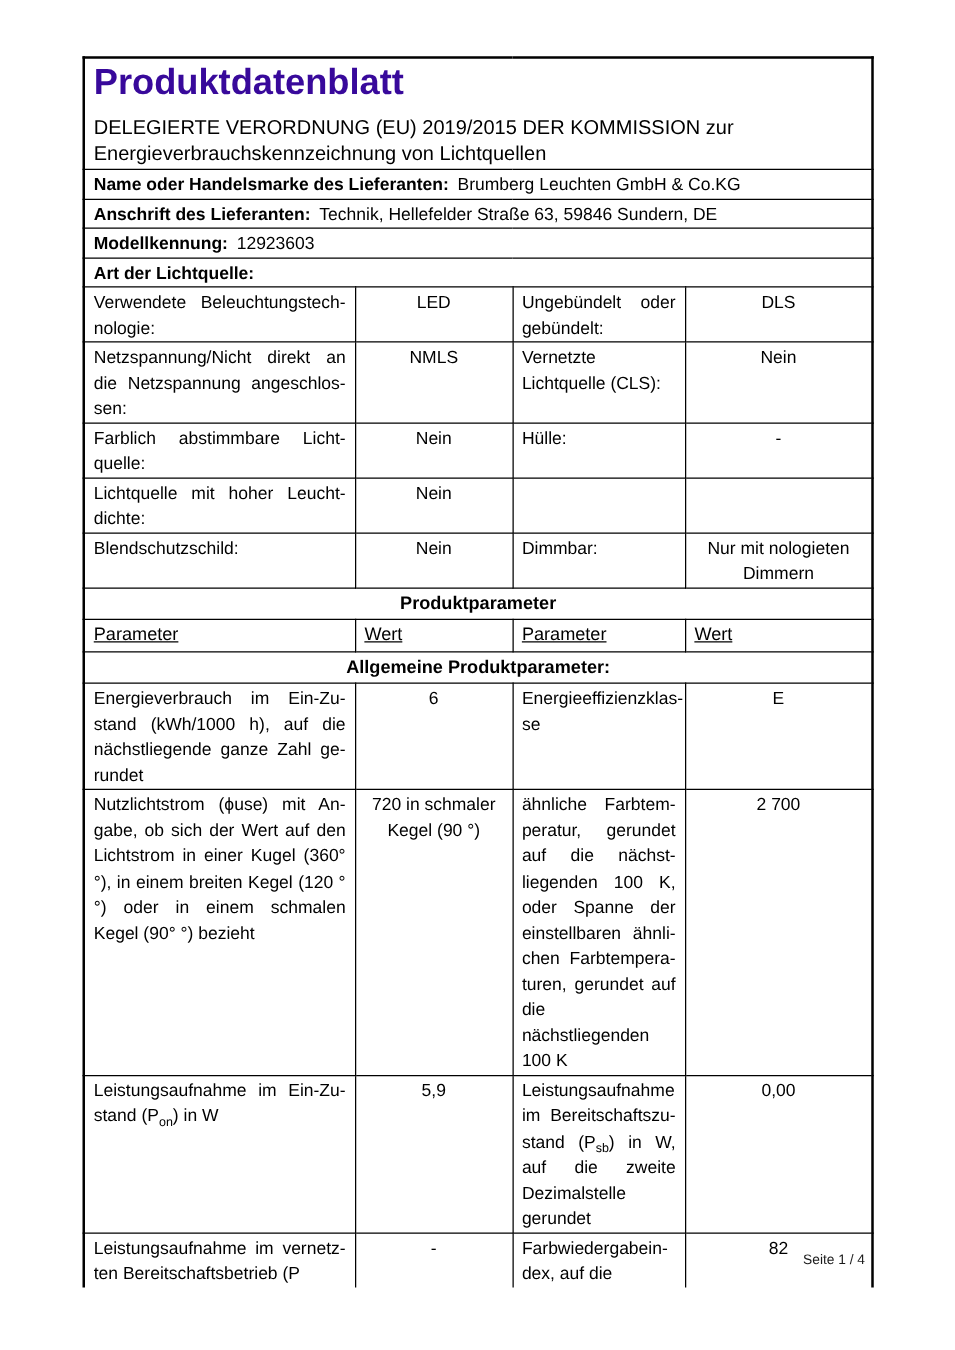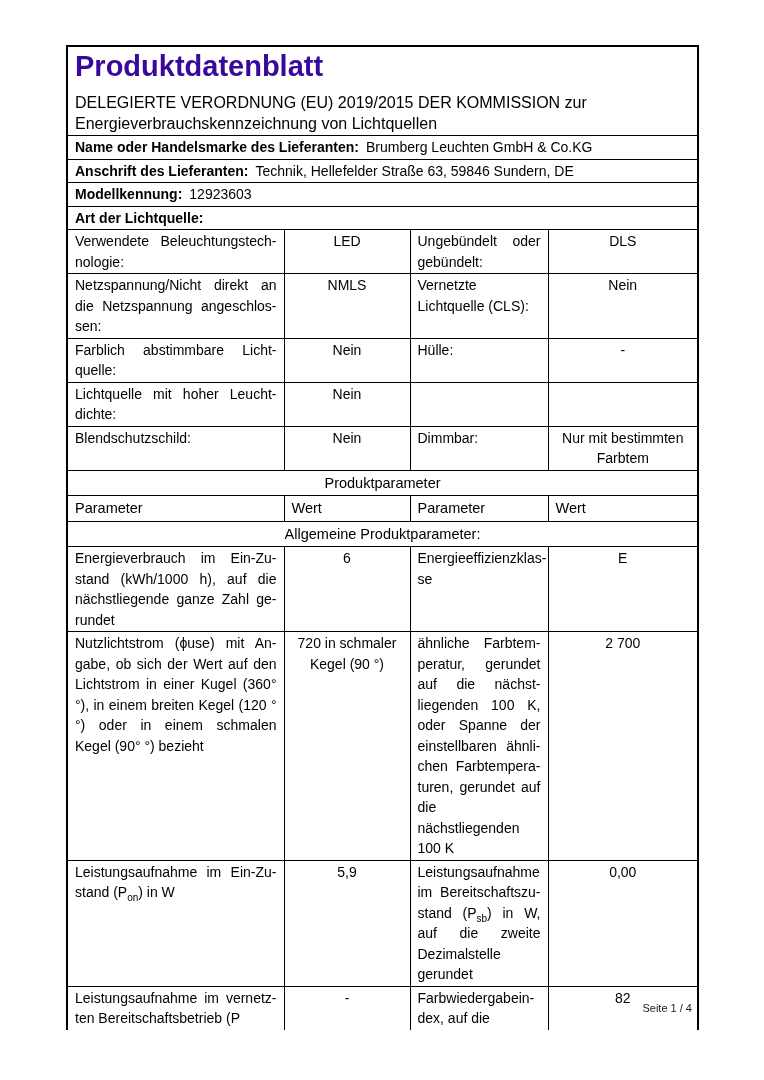--- a/index.html
+++ b/index.html
@@ -50,25 +50,25 @@
   td.info-cell { padding: 5px 9px; font-size: 14.5px; margin-left: 45px; }
   .info-label { font-weight: bold; }
   .info-value { margin-left: 7px; }
   td.param {
     text-align: justify;
     text-align-last: left;
   }
   td.value { text-align: center; }
   tr.sec-head td {
     text-align: center;
-    font-weight: normal;
+    font-weight: bold;
     font-size: 14.5px;
     padding: 2px 7px;
   }
-  tr.col-head td { padding: 2px 7px; font-size: 14.5px; }
+  tr.col-head td { padding: 2px 7px; font-size: 14.5px; text-decoration: underline; }
   .para2 { margin-top: 9px; }
   sub { font-size: 10px; line-height: 0; }
   tr.cut td { border-bottom: none; }
   .page-footer {
     position: absolute;
     left: 66px; top: 1002px;
     width: 626px;
     text-align: right;
     font-size: 11px;
     color: #1a1a1a;
@@ -138,21 +138,21 @@
     <tr>
       <td class="param">Lichtquelle mit hoher Leucht­dichte:</td>
       <td class="value">Nein</td>
       <td class="param"></td>
       <td class="value"></td>
     </tr>
     <tr>
       <td class="param">Blendschutzschild:</td>
       <td class="value">Nein</td>
       <td class="param">Dimmbar:</td>
-      <td class="value">Nur mit bestimm­ten Farbtem</td>
+      <td class="value">Nur mit nologie­ten Dimmern</td>
     </tr>
 
     <tr class="sec-head">
       <td colspan="4">Produktparameter</td>
     </tr>
     <tr class="col-head">
       <td>Parameter</td>
       <td>Wert</td>
       <td>Parameter</td>
       <td>Wert</td>

